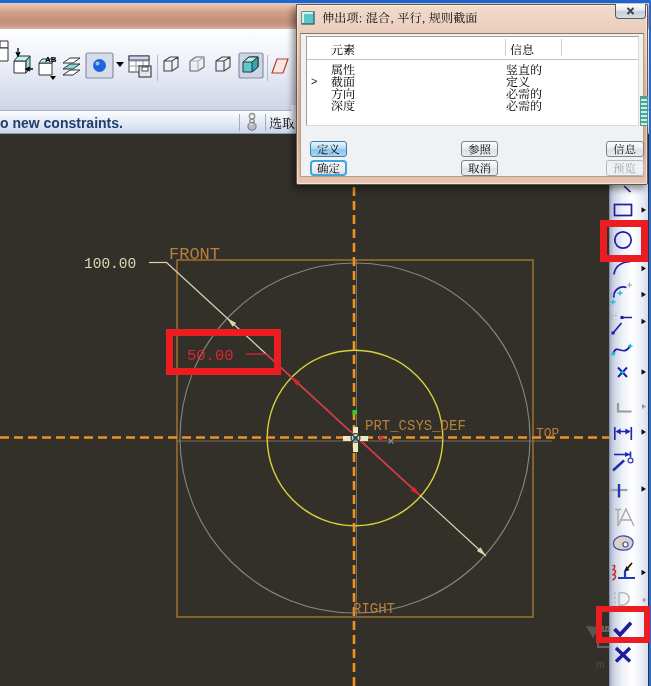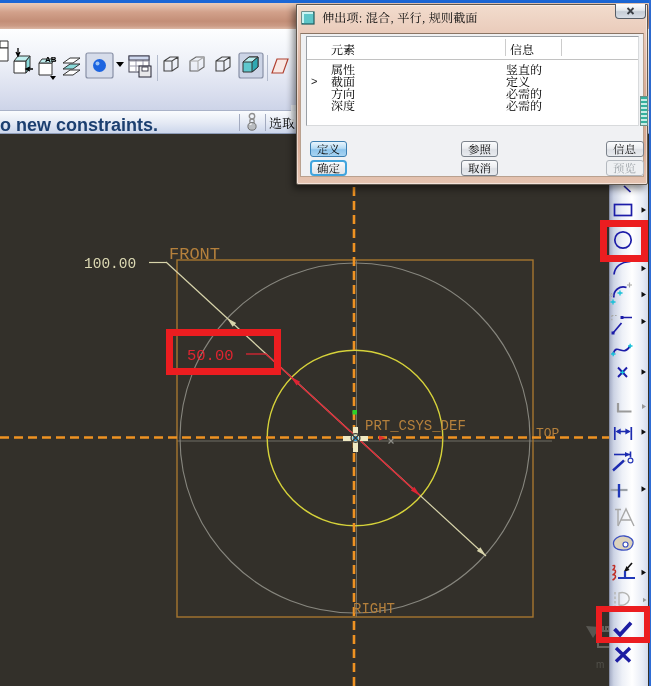--- a/index.html
+++ b/index.html
@@ -2,21 +2,21 @@
 <html><head><meta charset="utf-8"><style>
 html,body{margin:0;padding:0;width:651px;height:686px;overflow:hidden;background:#33302a;font-family:"Liberation Sans",sans-serif;}
 *{box-sizing:border-box}
 .abs{position:absolute}
 </style></head><body>
 <div class="abs" style="left:0;top:0;width:651px;height:686px;">
 <div class="abs" style="left:0;top:0;width:651px;height:3px;background:#1b67d6"></div>
 <div class="abs" style="left:0;top:3px;width:651px;height:26px;background:linear-gradient(180deg,#e9ccba 0%,#d2a18b 35%,#c38e77 70%,#cb9b85 88%,#dcb8a5 100%)"></div>
 <div class="abs" style="left:0;top:29px;width:651px;height:82px;background:linear-gradient(180deg,#fdfeff 0%,#eef1f8 40%,#d9deee 80%,#cdd4e8 100%);border-bottom:1px solid #a9b2c8"></div>
 <div class="abs" style="left:0;top:111px;width:651px;height:23px;background:linear-gradient(180deg,#fafcfe 0%,#e4e9f4 55%,#ccd6eb 100%);border-bottom:1px solid #8e9cb8"></div>
-<div class="abs" style="left:0px;top:115px;width:240px;height:18px;font-size:18px;color:#1c3f70;font-weight:bold;">o new constraints.</div>
+<div class="abs" style="left:0px;top:115px;width:240px;height:18px;font-size:14px;color:#1c3f70;font-weight:bold;">o new constraints.</div>
 <div class="abs" style="left:239px;top:114px;width:1px;height:17px;background:#a3abc0"></div>
 <div class="abs" style="left:265px;top:114px;width:1px;height:17px;background:#a3abc0"></div>
 <svg class="abs" style="left:246px;top:112px" width="13" height="20" viewBox="0 0 13 20">
 <circle cx="6" cy="4.2" r="2.7" fill="none" stroke="#8f8f8f" stroke-width="1.4"></circle>
 <circle cx="6" cy="9.2" r="2.2" fill="none" stroke="#8f8f8f" stroke-width="1.3"></circle>
 <ellipse cx="6" cy="14.4" rx="4.1" ry="3.8" fill="#b9bcc0" stroke="#707070" stroke-width="1"></ellipse>
 <path d="M3.8,13 a2.6,2.6 0 0 1 2,-1.1" stroke="#f2f2f2" stroke-width="1.1" fill="none"></path>
 </svg>
 <svg style="position:absolute;left:269px;top:114.5px;" width="29" height="17" viewBox="0 -13.0 29 16.9">
       <path d="M1.2 -10.7 1.1 -10.6C1.7 -9.9 2.4 -8.7 2.6 -7.9C3.5 -7.2 4.2 -9.1 1.2 -10.7ZM11.0 -6.6 10.4 -5.8H8.4V-8.1H11.3C11.5 -8.1 11.6 -8.2 11.7 -8.3C11.3 -8.7 10.6 -9.3 10.6 -9.3L10.0 -8.5H8.4V-10.3C8.7 -10.3 8.9 -10.5 8.9 -10.7L7.6 -10.8V-8.5H5.9C6.1 -8.9 6.3 -9.4 6.4 -9.8C6.7 -9.8 6.9 -9.9 6.9 -10.1L5.6 -10.4C5.3 -8.9 4.8 -7.4 4.2 -6.4L4.4 -6.3C4.9 -6.8 5.4 -7.4 5.7 -8.1H7.6V-5.8H4.1L4.2 -5.4H6.3C6.2 -3.5 5.8 -2.2 4.1 -1.1L4.2 -0.9C6.2 -1.8 7.0 -3.2 7.1 -5.4H8.7V-1.9C8.7 -1.4 8.8 -1.2 9.6 -1.2H10.4C11.8 -1.2 12.1 -1.3 12.1 -1.7C12.1 -1.9 12.1 -1.9 11.8 -2.0L11.8 -3.8H11.6C11.5 -3.0 11.3 -2.3 11.3 -2.1C11.2 -2.0 11.2 -2.0 11.1 -2.0C11.0 -1.9 10.8 -1.9 10.4 -1.9H9.8C9.5 -1.9 9.5 -2.0 9.5 -2.1V-5.4H11.8C12.0 -5.4 12.1 -5.5 12.2 -5.7C11.7 -6.1 11.0 -6.6 11.0 -6.6ZM2.3 -1.5C1.8 -1.1 1.0 -0.5 0.5 -0.1L1.2 0.9C1.3 0.8 1.4 0.7 1.3 0.6C1.7 -0.0 2.4 -0.8 2.6 -1.2C2.8 -1.4 2.9 -1.4 3.1 -1.2C4.3 0.2 5.5 0.6 8.0 0.6C9.4 0.6 10.6 0.6 11.8 0.6C11.8 0.3 12.1 -0.0 12.5 -0.1V-0.3C10.9 -0.2 9.7 -0.2 8.2 -0.2C5.8 -0.2 4.4 -0.4 3.2 -1.6C3.2 -1.7 3.1 -1.7 3.0 -1.7V-5.9C3.4 -6.0 3.6 -6.1 3.7 -6.2L2.6 -7.1L2.1 -6.4H0.5L0.6 -6.1H2.3Z M21.9 -2.5C21.2 -1.2 20.2 -0.1 19.0 0.8L19.2 0.9C20.5 0.2 21.5 -0.8 22.3 -1.8C23.0 -0.7 23.9 0.2 24.9 0.9C25.0 0.6 25.3 0.4 25.7 0.3L25.7 0.2C24.6 -0.5 23.6 -1.4 22.8 -2.5C23.8 -4.1 24.4 -6.0 24.8 -7.9C25.1 -8.0 25.2 -8.0 25.3 -8.1L24.4 -9.0L23.8 -8.5H19.3L19.4 -8.1H20.3C20.5 -5.9 21.1 -4.1 21.9 -2.5ZM22.3 -3.2C21.5 -4.5 20.9 -6.2 20.6 -8.1H23.9C23.6 -6.4 23.1 -4.7 22.3 -3.2ZM19.6 -10.6 19.0 -9.8H13.6L13.7 -9.4H14.9V-1.9C14.3 -1.8 13.8 -1.7 13.5 -1.6L14.0 -0.5C14.1 -0.6 14.2 -0.7 14.3 -0.8C15.8 -1.3 17.0 -1.7 18.1 -2.1V1.0H18.2C18.6 1.0 18.9 0.8 18.9 0.7V-2.4L20.7 -3.0L20.6 -3.2L18.9 -2.8V-9.4H20.4C20.6 -9.4 20.7 -9.5 20.8 -9.6C20.3 -10.0 19.6 -10.6 19.6 -10.6ZM18.1 -2.6 15.7 -2.1V-4.4H18.1ZM18.1 -4.8H15.7V-6.9H18.1ZM18.1 -7.3H15.7V-9.4H18.1Z" fill="#000000"></path>

